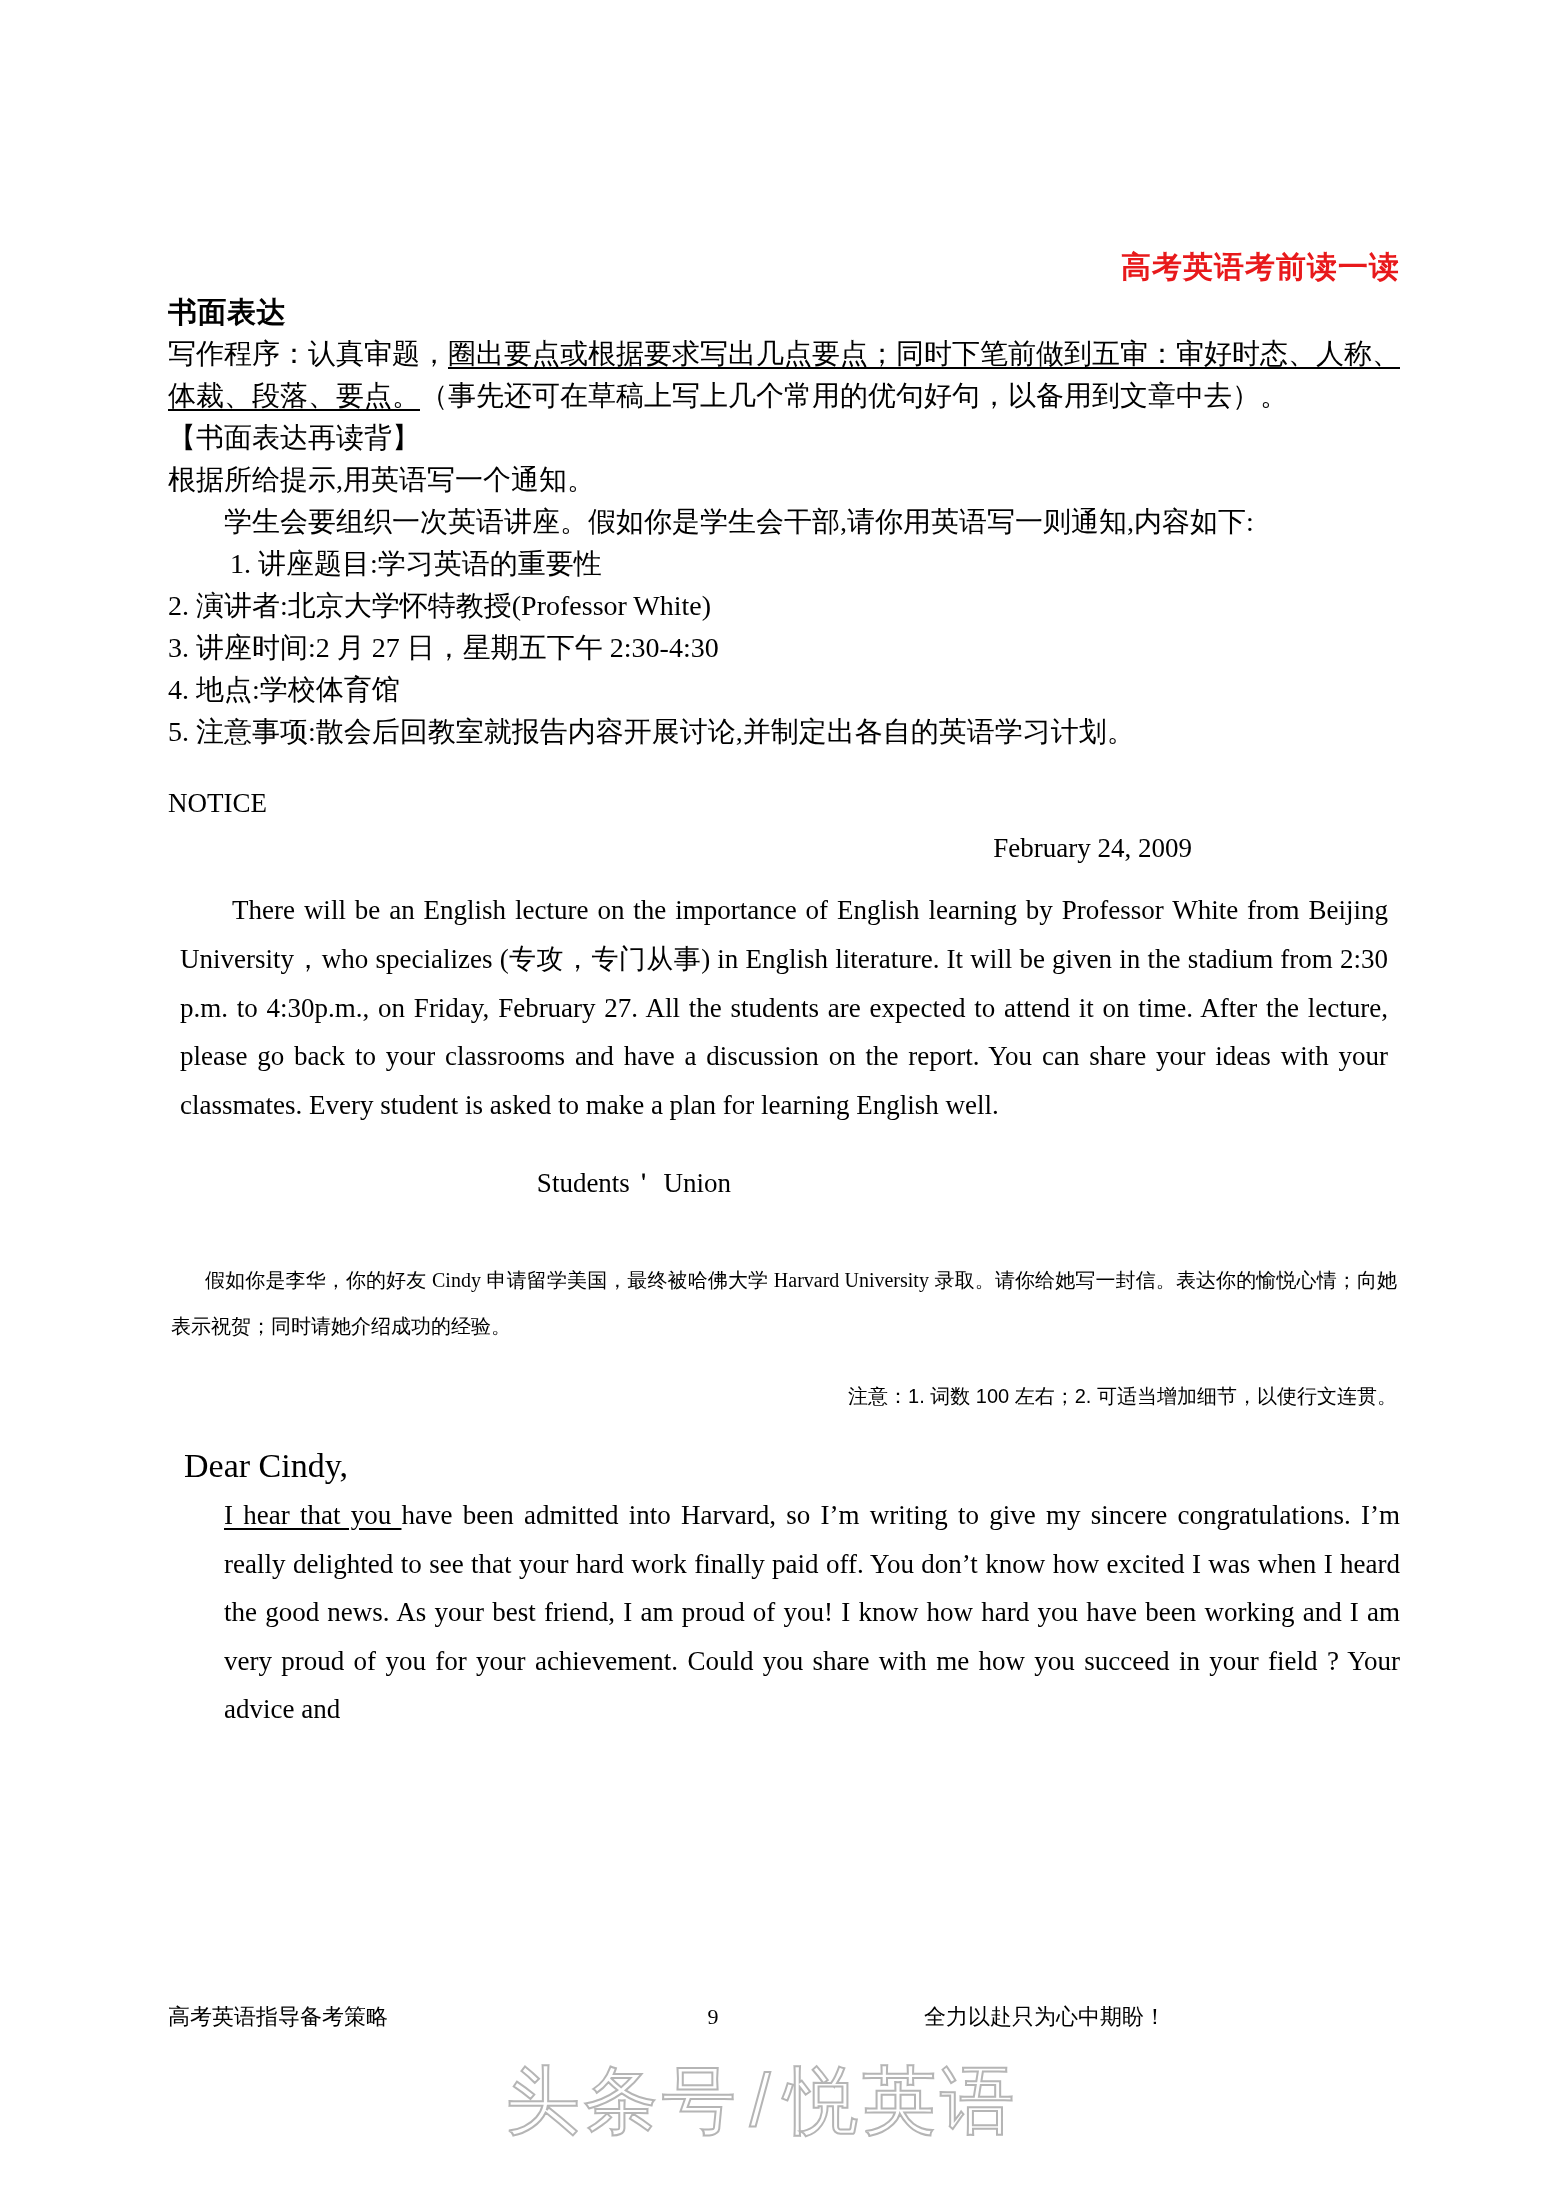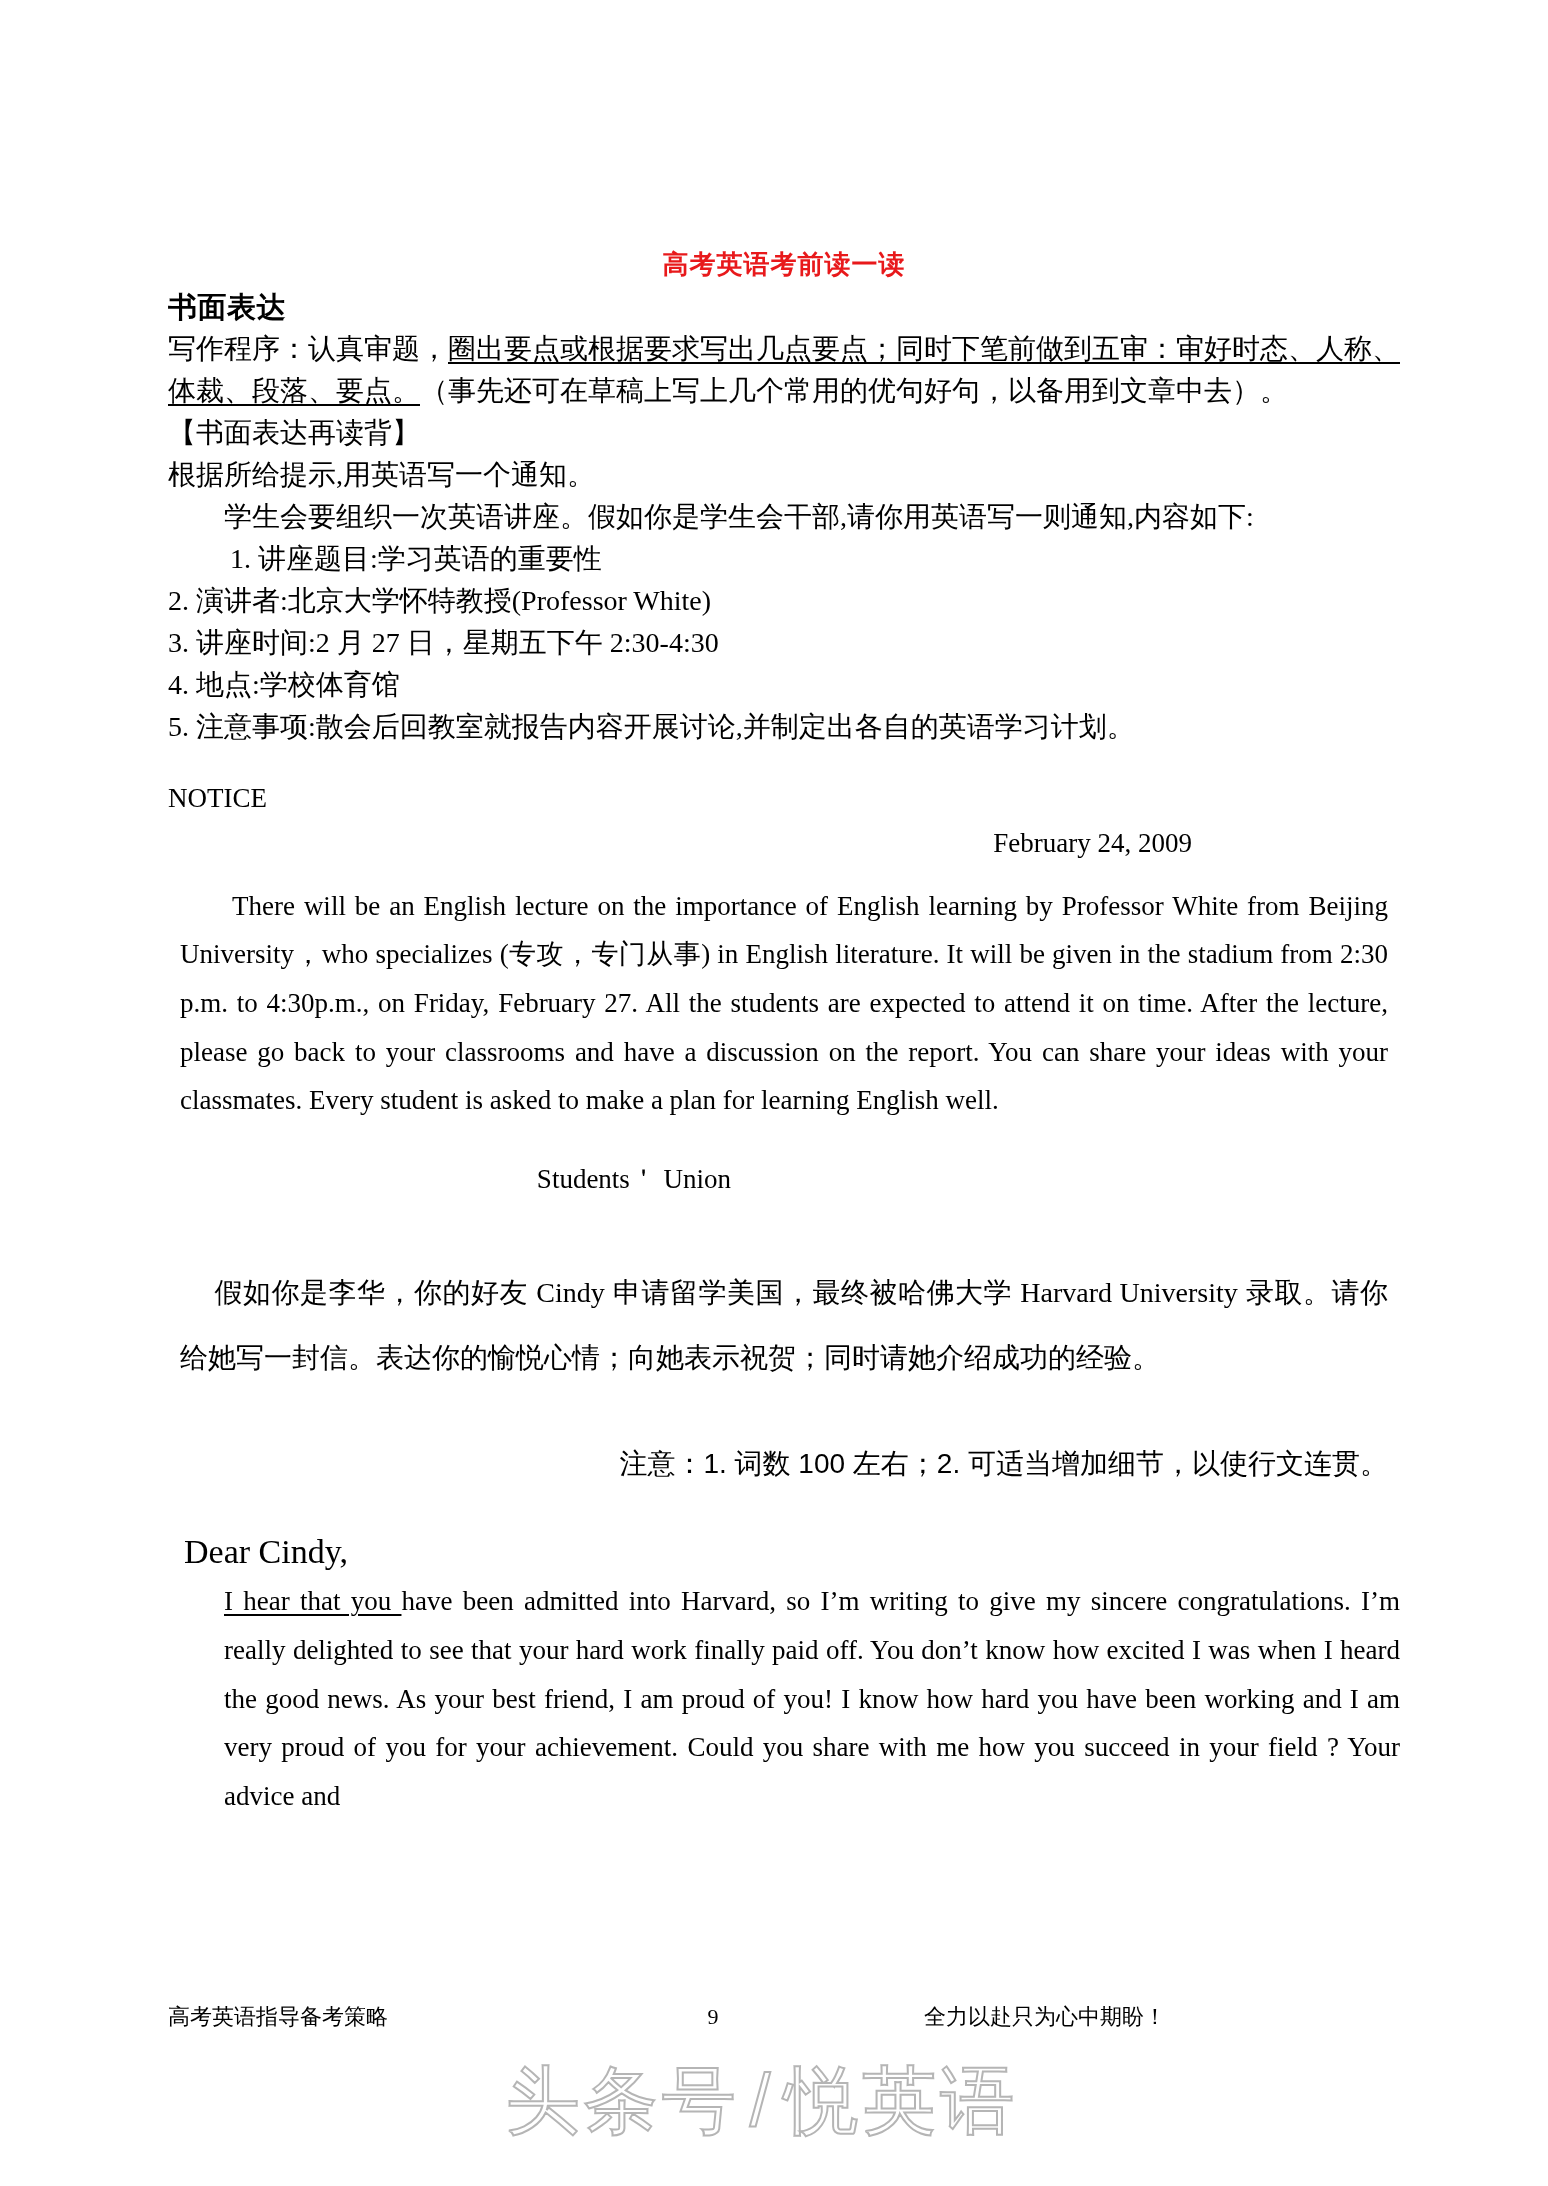--- a/index.html
+++ b/index.html
@@ -26,24 +26,24 @@
 
   .content {
     position: absolute;
     left: 168px;
     top: 250px;
     width: 1232px;
   }
 
   
   .doc-title {
-    text-align: center;
+    text-align: right;
     color: #e8191b;
     font-family: "Liberation Serif", "DejaVu Serif", serif;
-    font-size: 26px;
+    font-size: 30px;
     line-height: 1.15;
     letter-spacing: 1px;
     margin: 0 0 6px 0;
   }
 
   .heading-bold {
     font-size: 29px;
     font-weight: bold;
     line-height: 1.45;
     margin: 0;
@@ -99,23 +99,23 @@
     font-size: 27px;
     line-height: 1.8;
     margin: 0;
     text-align: center;
     padding-right: 300px;
   }
 
   
   .hei {
     font-family: "Liberation Sans", "DejaVu Sans", sans-serif;
-    font-size: 28px;
+    font-size: 20px;
     line-height: 2.30;
-    margin: 12px;
+    margin: 3px;
     text-align: justify;
     text-justify: inter-character;
   }
   .hei .indent { display: inline-block; width: 34px; }
   .hei-serif { font-family: "Liberation Serif", "DejaVu Serif", serif; }
 
   
   .letter-salut {
     font-size: 34px;
     line-height: 1.5;

